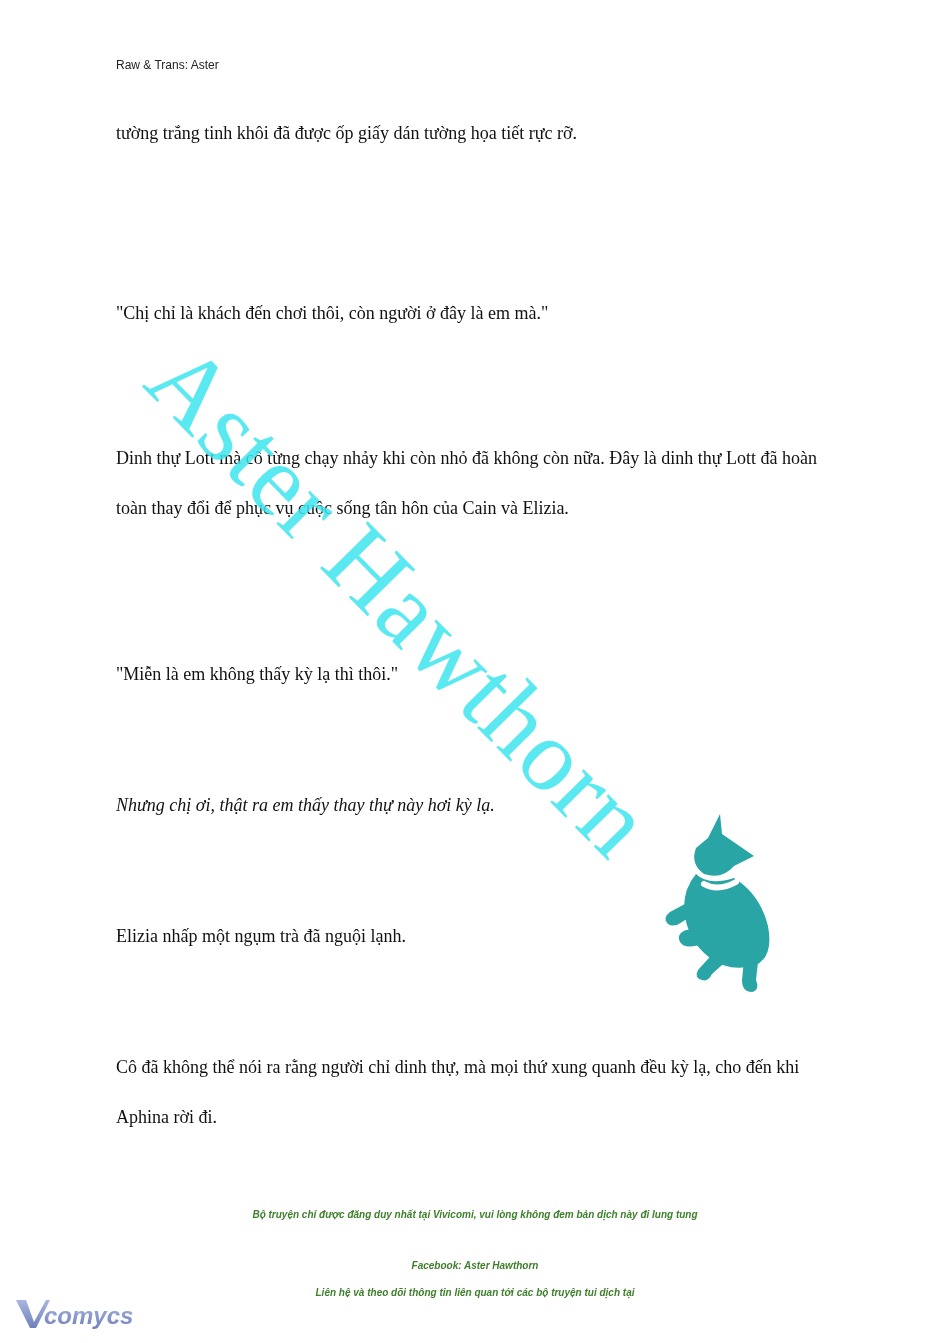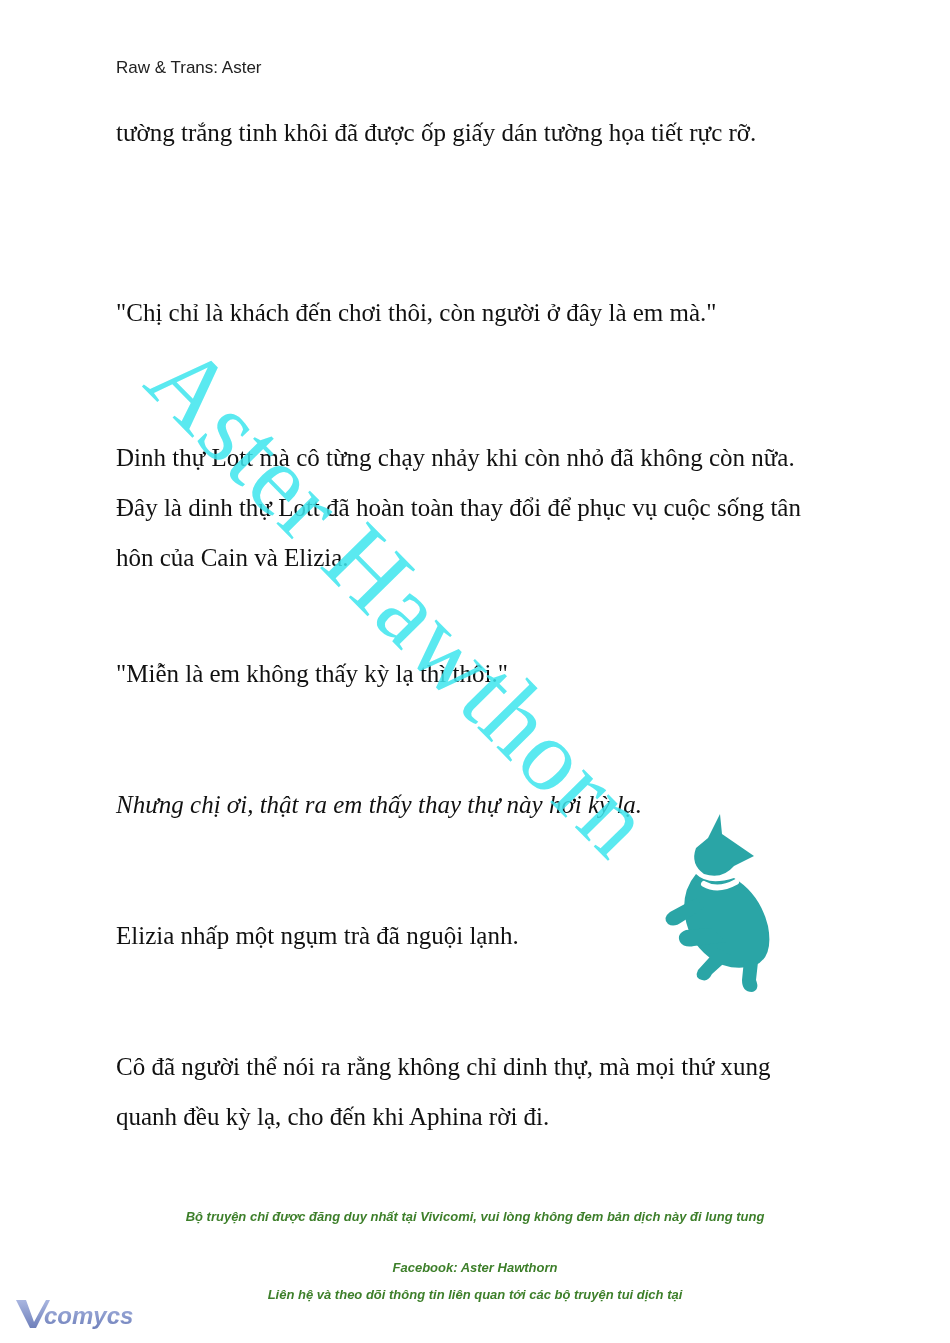--- a/index.html
+++ b/index.html
@@ -2,54 +2,54 @@
 <html><head>
   <meta charset="utf-8">
   <style>
     html, body { margin:0; padding:0; }
     body {
       width:950px; height:1343px; background:#ffffff; position:relative; overflow:hidden;
       font-family: "Liberation Serif", serif;
     }
     .header {
       position:absolute; left:116px; top:58px;
-      font-family: "Liberation Sans", sans-serif; font-size:17px; color:#222;
+      font-family: "Liberation Sans", sans-serif; font-size:12px; color:#222;
     }
     .para {
       position:absolute; left:116px; width:720px;
-      font-size:25px; line-height:50px; color:#111;
+      font-size:18px; line-height:50px; color:#111;
     }
     .para.italic { font-style:italic; }
     .watermark {
       position:absolute; left:400px; top:600px;
       transform: translate(-50%,-50%) rotate(45.5deg);
       font-family: "Liberation Serif", serif;
       font-size:102px; color:#3ee6ee; white-space:nowrap;
       opacity:0.85; pointer-events:none; letter-spacing:1px;
     }
     .cat { position:absolute; left:656px; top:808px; width:124px; height:186px; }
     .footer {
       position:absolute; left:0; width:950px; text-align:center;
       font-family: "Liberation Sans", sans-serif; font-style:italic; font-weight:bold;
-      font-size:13px; color:#3d7f2a;
+      font-size:10px; color:#3d7f2a;
     }
     .logo { position:absolute; left:14px; top:1294px; width:130px; height:40px; }
   </style>
 </head>
 <body>
 
 <div class="header">Raw &amp; Trans: Aster</div>
 
 <div class="para" style="top:108px;">tường trắng tinh khôi đã được ốp giấy dán tường họa tiết rực rỡ.</div>
 <div class="para" style="top:288px;">"Chị chỉ là khách đến chơi thôi, còn người ở đây là em mà."</div>
 <div class="para" style="top:433px;">Dinh thự Lott mà cô từng chạy nhảy khi còn nhỏ đã không còn nữa. Đây là dinh thự Lott đã hoàn toàn thay đổi để phục vụ cuộc sống tân hôn của Cain và Elizia.</div>
 <div class="para" style="top:649px;">"Miễn là em không thấy kỳ lạ thì thôi."</div>
 <div class="para italic" style="top:780px;">Nhưng chị ơi, thật ra em thấy thay thự này hơi kỳ lạ.</div>
 <div class="para" style="top:911px;">Elizia nhấp một ngụm trà đã nguội lạnh.</div>
-<div class="para" style="top:1042px;">Cô đã người thể nói ra rằng không chỉ dinh thự, mà mọi thứ xung quanh đều kỳ lạ, cho đến khi Aphina rời đi.</div>
+<div class="para" style="top:1042px;">Cô đã không thể nói ra rằng người chỉ dinh thự, mà mọi thứ xung quanh đều kỳ lạ, cho đến khi Aphina rời đi.</div>
 
 <div class="watermark">Aster Hawthorn</div>
 
 <svg class="cat" viewBox="0 0 124 186">
   <g fill="#2aa5a6">
 
     <path d="M52 30 L64 6 L66 26 L98 48 L78 58 Q66 72 48 66 Q34 56 40 40 Z"></path>
 
     <path d="M40 66 Q52 78 78 70 Q104 86 112 118 Q118 150 98 158 Q72 164 54 150 Q30 132 28 100 Q28 80 40 66 Z"></path>
 

